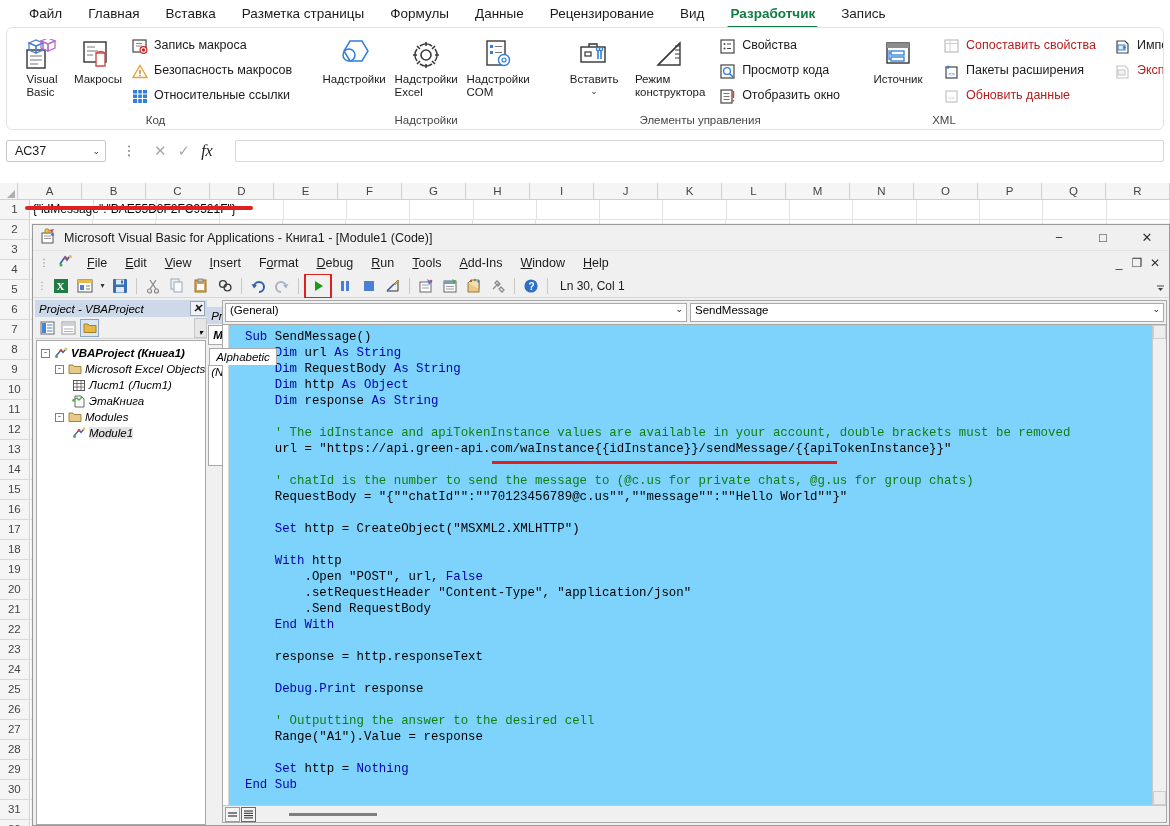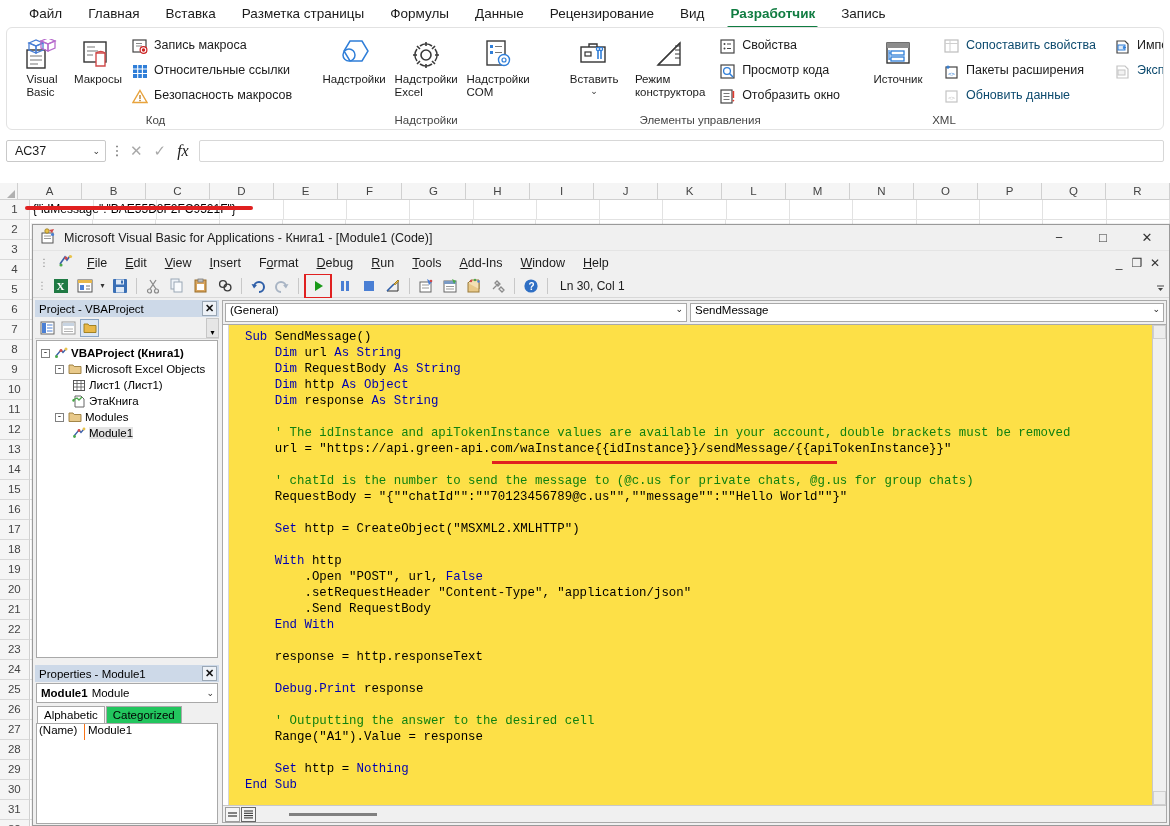--- a/index.html
+++ b/index.html
@@ -63,29 +63,29 @@
   .bigbtn .lb { font-size:11.5px; color:#1b1b1b; text-align:left; line-height:13px; margin-top:0;}
   .bigbtn.w70 { width:72px; }
   .bigbtn.w78 { width:80px; }
 
   .smallcol { display:flex; flex-direction:column; gap:1px; padding-top:2px; }
   .smallbtn {
     display:flex; align-items:flex-start; gap:6px;
     padding:2px 5px; font-size:12.5px; color:#1b1b1b;
     cursor:default; white-space:nowrap; height:24px;
   }
-  .smallbtn.dis { color:#0c4a6e; }
+  .smallbtn.dis { color:#b91c1c; }
   .smallbtn .ic { width:17px; height:17px; display:flex; align-items:center; justify-content:center; flex:0 0 17px;}
 
   .chev { font-size:9px; line-height:8px; color:#333; margin-top:1px;}
 
   
   .fbar {
     display:flex; align-items:center; height:29px; margin-top:6px;
-    padding:0 6px; gap:0;
+    padding:0 6px; gap:12px;
   }
   .namebox {
     width:100px; height:22px; border:1px solid #c9c9c9; background:#fff;
     display:flex; align-items:center; justify-content:space-between;
     padding:0 5px 0 8px; font-size:12.5px; color:#1b1b1b; border-radius:2px;
   }
   .fb-dots { width:22px; text-align:center; color:#5a5a5a; font-size:13px;}
   .fb-icons { display:flex; align-items:center; gap:11px; padding:0 10px 0 2px; }
   .fb-icons span { color:#a8a8a8; font-size:15px; }
   .fb-icons .fx { color:#1b1b1b; font-style:italic; font-family:"Liberation Serif",serif; font-size:16px; }
@@ -165,21 +165,21 @@
   }
   .tbtn { width:24px; height:22px; display:flex; align-items:center; justify-content:center; }
   .tsep { width:1px; height:16px; background:#c8c8c8; margin:0 4px; }
   .runbox { border:2.5px solid #e02020; padding:0; margin:0 1px; }
   .lncol { font-size:12px; color:#1b1b1b; margin-left:8px; }
   .vtool .grip { margin-left:auto; padding-right:4px; color:#555; font-size:10px; }
 
   .vbody { flex:1; display:flex; background:#f0f0f0; position:relative; overflow:hidden; }
 
   
-  .dock { width:186px; display:flex; flex-direction:column; padding:2px 0 0 2px; }
+  .dock { width:186px; display:flex; flex-direction:row; padding:2px 0 0 2px;font-style:italic; }
   .panel { background:#f0f0f0; display:flex; flex-direction:column; }
   .panel .phead {
     height:17px; display:flex; align-items:center;
     background:#cdd9e8; padding-left:4px;
   }
   .panel .phead .t { font-size:11.5px; color:#000; flex:1; }
   .panel .phead .x {
     width:15px; height:15px; border:1px solid #9aa7b5; background:#eef2f7;
     display:flex; align-items:center; justify-content:center;
     font-size:11px; font-weight:bold; color:#111; margin-right:2px;
@@ -235,21 +235,21 @@
   }
   .cbars { display:flex; gap:3px; padding:2px 2px 2px 2px; background:#f0f0f0; }
   .cbox {
     height:19px; border:1px solid #a9a9a9; background:#fff;
     font-size:11.5px; display:flex; align-items:flex-start; padding:0 3px 0 4px;
   }
   .cbox .ar { margin-left:auto; font-size:9px; color:#222;}
   .cbox.left { flex:0 0 462px; }
   .cbox.right { flex:1; }
   .codearea {
-    flex:1; position:relative; background:#fde047; overflow:hidden;
+    flex:1; position:relative; background:#7dd3fc; overflow:hidden;
     border-top:1px solid #a9a9a9;
     display:flex;
   }
   .gutter { width:6px; background:#fff; border-right:1px solid #d6d6d6; flex:0 0 6px;}
   .codetext {
     flex:1;
     font-family:"Liberation Mono","DejaVu Sans Mono",monospace;
     font-size:12.4px; line-height:16px; white-space:pre; padding:4px 0 0 16px;
     color:#000; letter-spacing:0px;
   }
@@ -336,38 +336,38 @@
                 <line x1="4" y1="7" x2="10" y2="7" stroke="#888" stroke-width="1"></line>
                 <circle cx="11.5" cy="11" r="3.4" fill="#fff" stroke="#cc2222" stroke-width="1.2"></circle>
                 <circle cx="11.5" cy="11" r="1.7" fill="#cc2222"></circle>
               </svg>
             </span>
             <span>Запись макроса</span>
           </div>
           <div class="smallbtn">
             <span class="ic">
               <svg width="16" height="15" viewBox="0 0 16 15">
+                <path d="M8 1.5 L15 13.5 H1 Z" fill="none" stroke="#e8a33d" stroke-width="1.4"></path>
+                <line x1="8" y1="6" x2="8" y2="10" stroke="#b5761a" stroke-width="1.3"></line>
+                <circle cx="8" cy="11.6" r="0.8" fill="#b5761a"></circle>
+              </svg>
+            </span>
+            <span>Безопасность макросов</span>
+          </div>
+          <div class="smallbtn">
+            <span class="ic">
+              <svg width="16" height="15" viewBox="0 0 16 15">
                 <rect x="1" y="1" width="14" height="13" fill="#2f7ed8"></rect>
                 <line x1="1" y1="5" x2="15" y2="5" stroke="#fff" stroke-width="1.1"></line>
                 <line x1="1" y1="9.5" x2="15" y2="9.5" stroke="#fff" stroke-width="1.1"></line>
                 <line x1="5.7" y1="1" x2="5.7" y2="14" stroke="#fff" stroke-width="1.1"></line>
                 <line x1="10.4" y1="1" x2="10.4" y2="14" stroke="#fff" stroke-width="1.1"></line>
               </svg>
             </span>
             <span>Относительные ссылки</span>
-          </div>
-          <div class="smallbtn">
-            <span class="ic">
-              <svg width="16" height="15" viewBox="0 0 16 15">
-                <path d="M8 1.5 L15 13.5 H1 Z" fill="none" stroke="#e8a33d" stroke-width="1.4"></path>
-                <line x1="8" y1="6" x2="8" y2="10" stroke="#b5761a" stroke-width="1.3"></line>
-                <circle cx="8" cy="11.6" r="0.8" fill="#b5761a"></circle>
-              </svg>
-            </span>
-            <span>Безопасность макросов</span>
           </div>
         </div>
       </div>
       <div class="glabel">Код</div>
     </div>
 
     <div class="gsep"></div>
 
     <div class="rgroup">
       <div class="gbody" style="padding-left:14px;padding-right:14px;">

